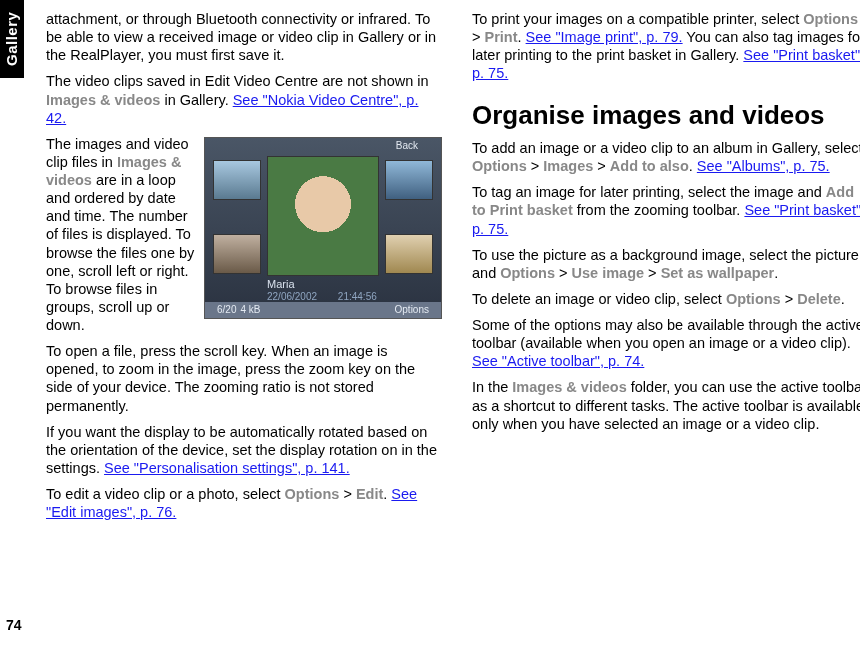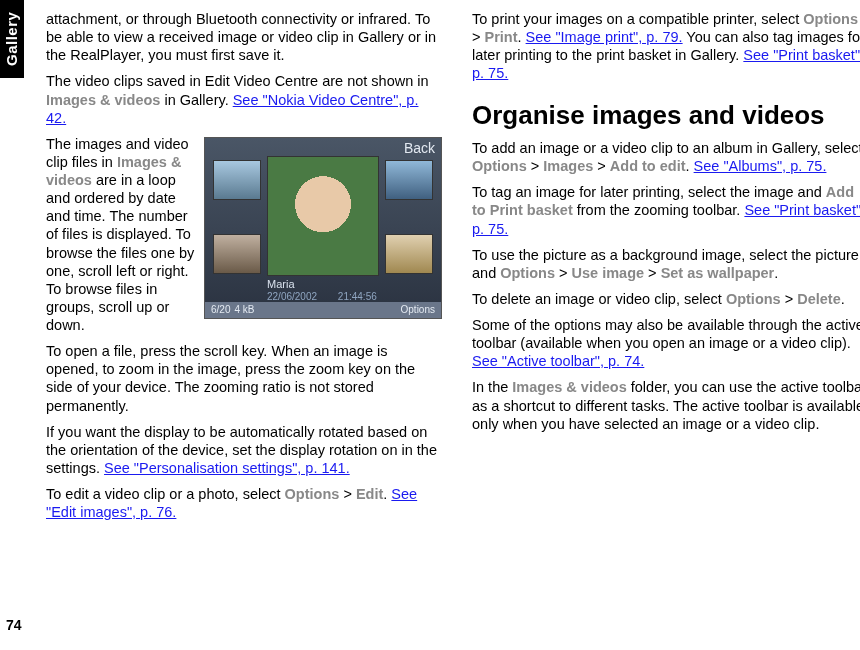--- a/index.html
+++ b/index.html
@@ -81,22 +81,22 @@
     margin: 2px 0 4px 8px;
     background: linear-gradient(#4a5666, #2a3240);
     border: 1px solid #555;
     position: relative;
     font-size: 10px;
     color: #cfd8e4;
   }
   .phone-top {
     position: absolute;
     top: 2px;
-    right: 6px;
-    font-size: 14px;
+    right: 23px;
+    font-size: 10px;
     color: #e2e8f0;
   }
   .thumb {
     position: absolute;
     background: #6a7a8a;
     border: 1px solid #333;
     box-sizing: border-box;
   }
   .thumb.big {
     left: 62px; top: 18px; width: 112px; height: 120px;
@@ -125,21 +125,21 @@
   .phone-meta .t2 { margin-left: 18px; }
   .phone-bottom {
     position: absolute;
     left: 0; right: 0; bottom: 0;
     height: 16px;
     background: #6a768a;
     color: #e4eaf2;
     display: flex;
     justify-content: space-between;
     align-items: center;
-    padding: 0 6px;
+    padding: 0 12px;
     font-size: 10px;
   }
   .ml { display:inline-flex; align-items:center; gap:4px;}
 </style>
 </head>
 <body>
 
 <div class="page">
 
   <div class="side-tab">Gallery</div>
@@ -193,21 +193,21 @@
 
     <div class="col">
 
       <p>
         <span>To print your images on a compatible printer, select </span><span class="ui-label">Options</span><span> &gt; </span><span class="ui-label">Print</span><span>. </span><a class="link">See "Image print", p. 79.</a><span> You can also tag images for later printing to the print basket in Gallery. </span><a class="link">See "Print basket", p. 75.</a>
       </p>
 
       <h2>Organise images and videos</h2>
 
       <p>
-        <span>To add an image or a video clip to an album in Gallery, select </span><span class="ui-label">Options</span><span> &gt; </span><span class="ui-label">Images</span><span> &gt; </span><span class="ui-label">Add to edit</span><span>. </span><a class="link">See "Albums", p. 75.</a>
+        <span>To add an image or a video clip to an album in Gallery, select </span><span class="ui-label">Options</span><span> &gt; </span><span class="ui-label">Images</span><span> &gt; </span><span class="ui-label">Add to also</span><span>. </span><a class="link">See "Albums", p. 75.</a>
       </p>
 
       <p>
         <span>To tag an image for later printing, select the image and </span><span class="ui-label">Add to Print basket</span><span> from the zooming toolbar. </span><a class="link">See "Print basket", p. 75.</a>
       </p>
 
       <p>
         <span>To use the picture as a background image, select the picture and </span><span class="ui-label">Options</span><span> &gt; </span><span class="ui-label">Use image</span><span> &gt; </span><span class="ui-label">Set as wallpaper</span><span>.</span>
       </p>
 

